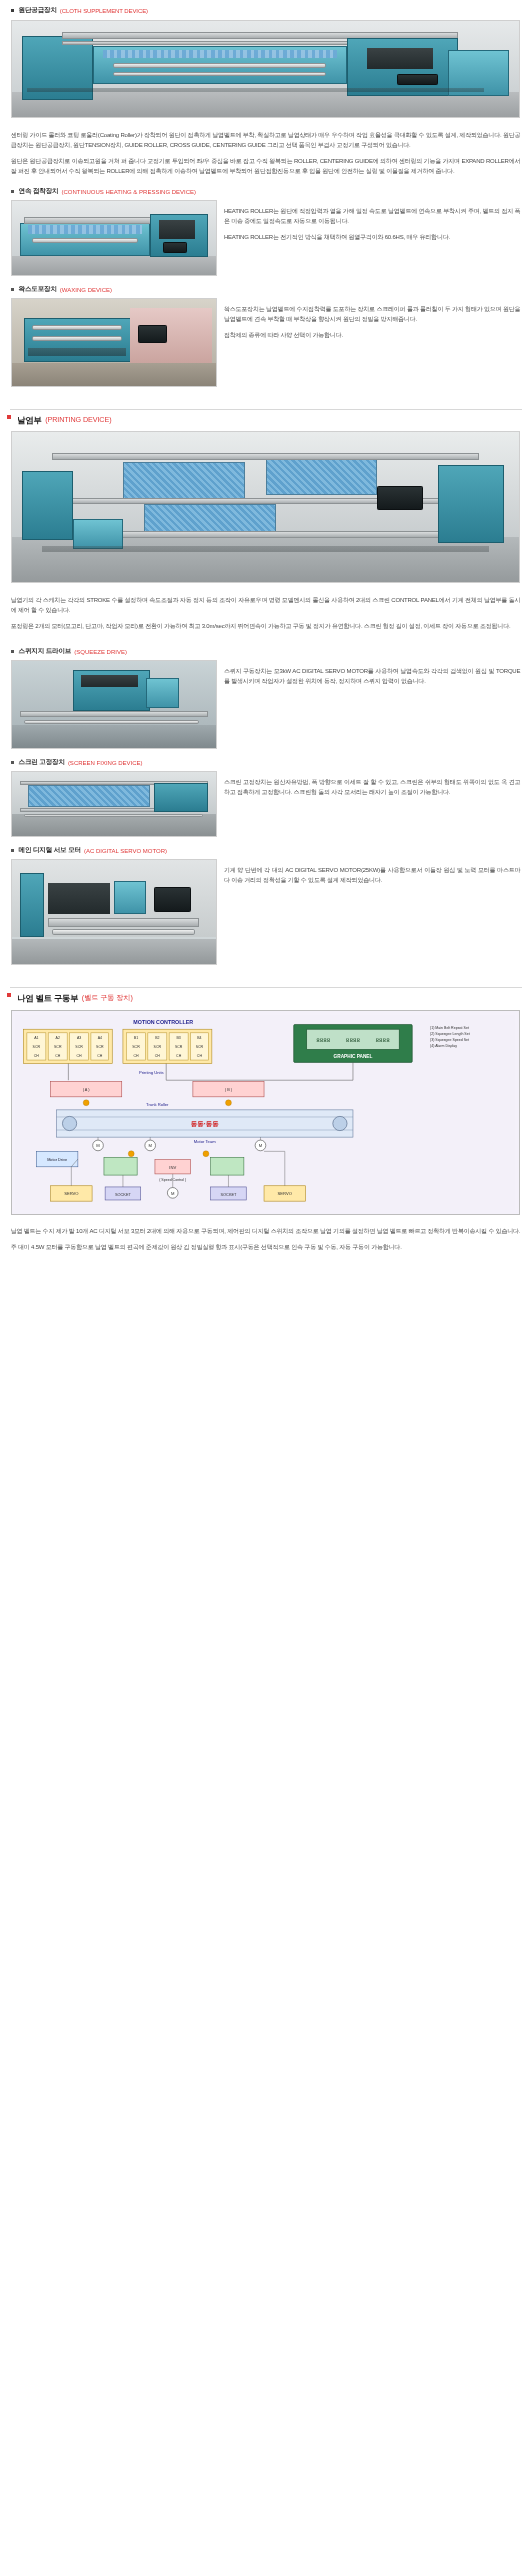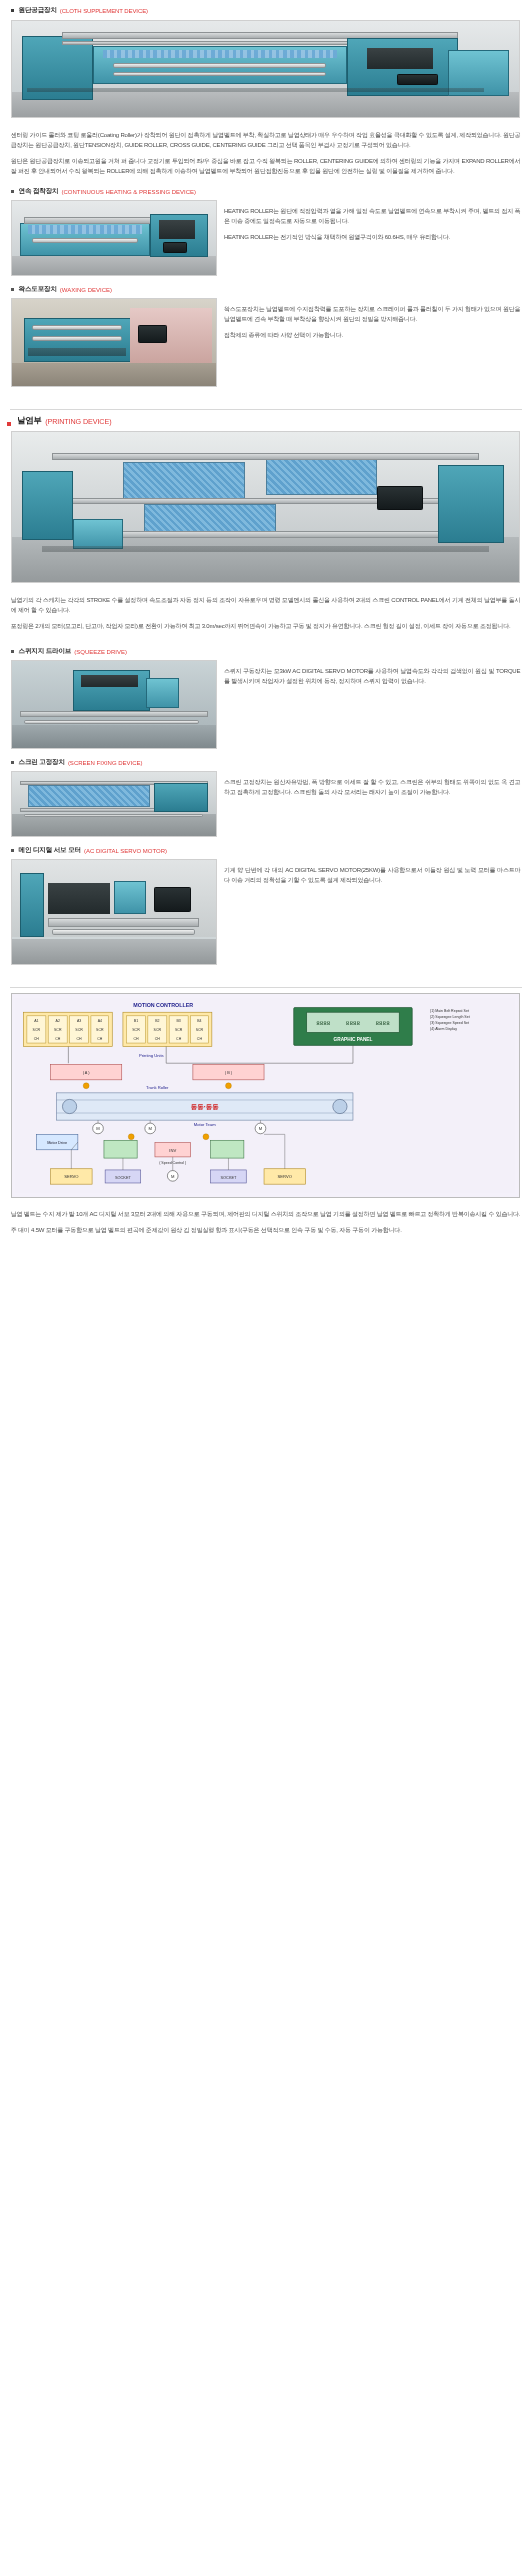--- a/index.html
+++ b/index.html
@@ -41,21 +41,21 @@
     letter-spacing: -0.2px;
   }
   .sec-head .en {
     font-size: 6px;
     color: #e03a3a;
     letter-spacing: -0.1px;
   }
 
   .big-head {
     display: flex;
-    align-items: flex-end;
+    align-items: flex-start;
     gap: 3.6px;
     padding-left: 7.2px;
   }
   .big-head .bullet {
     width: 4.2px; height: 4.2px;
     background: #e03a3a;
     display: inline-block;
     margin-right: 2.4px;
   }
   .big-head .kr {
@@ -414,20 +414,25 @@
       </div>
     </div>
     <div class="col-txt">
       <p class="para">기계 양 단변에 각 대의 AC DIGITAL SERVO MOTOR(25KW)를 사용함으로서 이들장 원심 및 노력 모터를 마스트마다 이송 거리의 정확성을 기할 수 있도록 설계 제작되었습니다.</p>
     </div>
   </div>
 
   <div class="gap-l"></div>
   <div class="divider"></div>
 
+  <div class="big-head">
+    <span class="bullet"></span>
+    <span class="kr">나염 벨트 구동부</span>
+    <span class="en">(벨트 구동 장치)</span>
+  </div>
 
   <div class="diagram-wrap" style="position:relative;">
     <svg class="diagram" viewBox="0 0 844 330">
       <rect x="0" y="0" width="844" height="330" fill="#f3f0f9"></rect>
 
       <text x="250" y="16" font-family="Liberation Sans, sans-serif" font-size="9" font-weight="bold" fill="#1f1f8c" text-anchor="middle">MOTION CONTROLLER</text>
 
       <rect x="14" y="24" width="150" height="58" fill="#ffe9a8" stroke="#b08a20"></rect>
       <g font-family="Liberation Sans, sans-serif" font-size="6" fill="#333" text-anchor="middle">
         <rect x="20" y="30" width="32" height="46" fill="#fff6d6" stroke="#c0a040"></rect>

